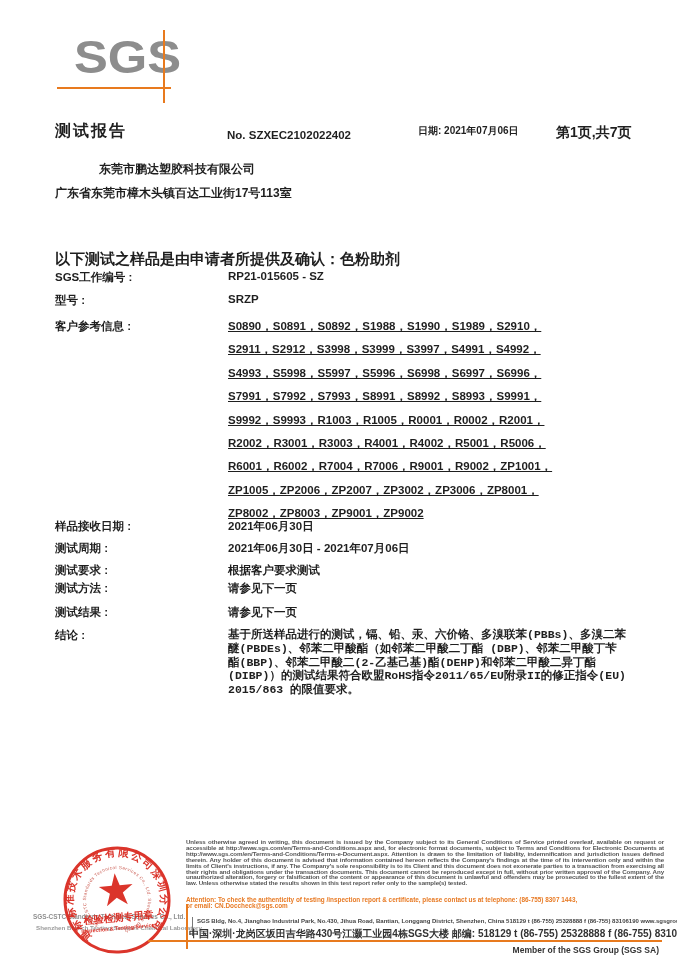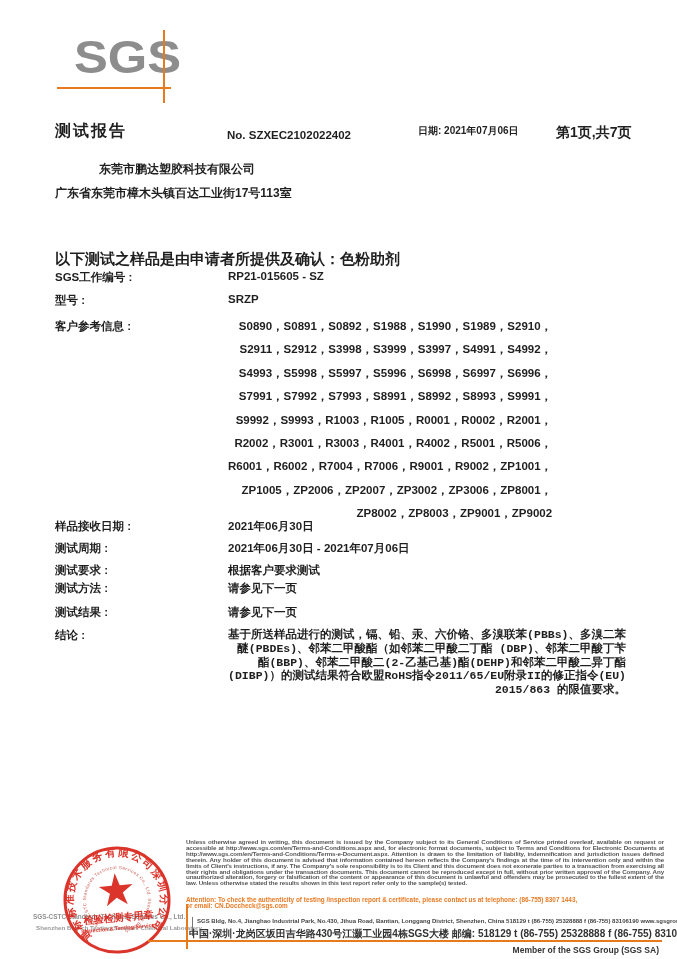--- a/index.html
+++ b/index.html
@@ -28,22 +28,22 @@
   .report-page { left:532px; top:124px; font-size:14px; font-weight:600;margin-left:24px; }
 
   
   .company { left:55px; top:161px; font-size:12px; font-weight:700;margin-left:44px; }
   .address { left:55px; top:185px; font-size:12px; font-weight:700; }
 
   
   .statement { left:55px; top:250px; font-size:15px; font-weight:700; }
   .field-row { position:absolute; left:55px; font-size:11.5px; font-weight:600; }
   .field-label { display:inline-block; width:173px; vertical-align:top; }
-  .field-value { display:inline-block; vertical-align:top;text-align:right; }
-  .ref-lines .ref-line { height:23.4px; line-height:23.4px; white-space:nowrap; }
+  .field-value { display:inline-block; vertical-align:top; }
+  .ref-lines .ref-line { height:23.4px; line-height:23.4px; white-space:nowrap;text-decoration:underline; }
   .conclusion-text { width:398px; line-height:13.8px;font-family:Liberation Mono, monospace; }
 
   
   .legal {
     left:186px; top:839px; width:478px;
     font-size:6.2px; line-height:5.9px; letter-spacing:-0.1px;
     color:#555; text-align:justify; font-weight:600;
   }
   .attention {
     left:186px; top:897px; width:478px;

